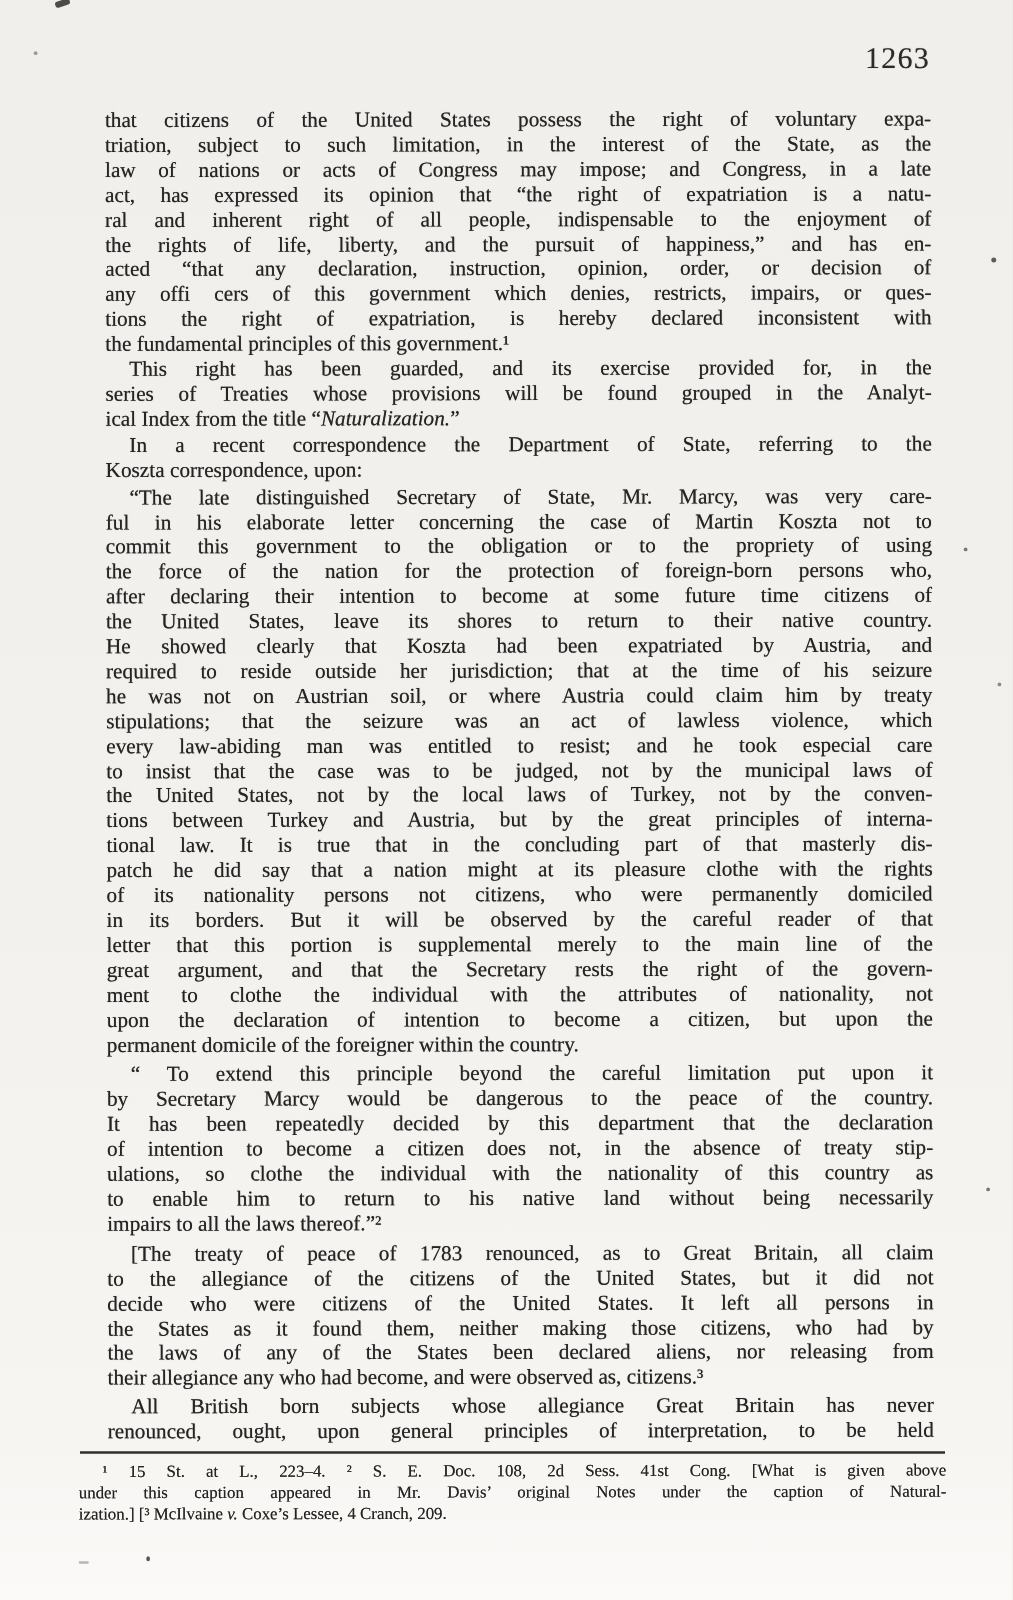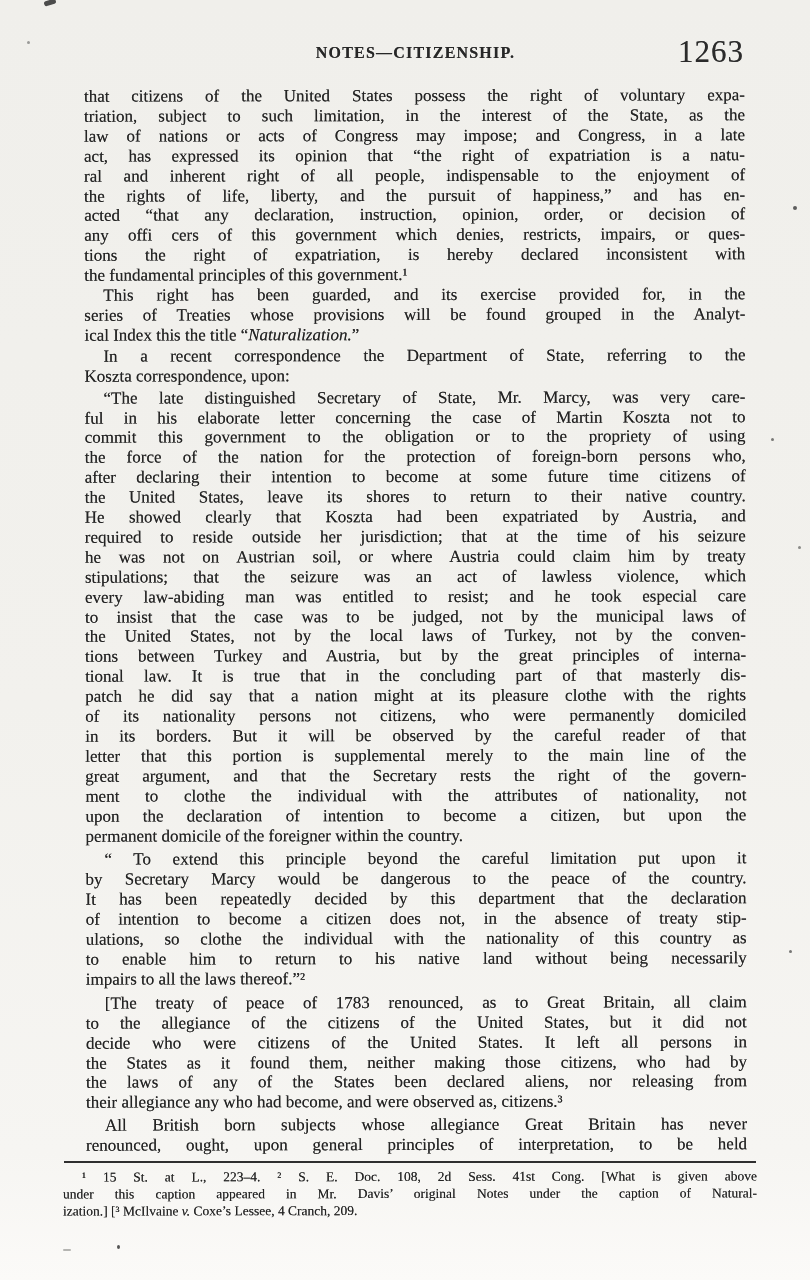--- a/index.html
+++ b/index.html
@@ -10,21 +10,21 @@
     font-family:"Liberation Serif", serif;
     color:#242424;
   }
   .page-header{position:absolute;left:85px;top:34px;width:661px;height:40px;}
   .running-title{
     position:absolute;left:0;right:0;top:10px;text-align:center;
     font-size:16px;font-weight:700;letter-spacing:1.2px;color:#272727;
     text-shadow:0 0 .6px rgba(40,40,40,.65);
   }
   .page-number{
-    position:absolute;right:2px;top:0;font-size:31px;font-weight:400;color:#2b2b2b;
+    position:absolute;right:2px;top:0;font-size:24px;font-weight:400;color:#2b2b2b;
     letter-spacing:1px;text-shadow:0 0 .6px rgba(40,40,40,.6);
   }
   .body-text{
     position:absolute;left:85px;top:86px;width:661px;
     font-size:17px;line-height:19.9px;transform:rotate(-0.12deg);
     text-shadow:0 0 .55px rgba(35,35,35,.7);
   }
   .para{margin:0;}
   .line{text-align:justify;text-align-last:justify;white-space:normal;}
   .line.last{text-align-last:left;}
@@ -40,41 +40,40 @@
     text-shadow:0 0 .4px rgba(35,35,35,.7);
   }
   .speck{position:absolute;background:#6b6b6b;border-radius:50%;}
 </style>
 </head>
 <body>
 
 <div class="page">
 
   <div class="page-header">
-    <div class="running-title">NOTES—CITIZENSHIP.</div>
     <div class="page-number">1263</div>
   </div>
 
   <div class="body-text">
       <div class="para">
         <div class="line"><span>that citizens of the United States possess the right of voluntary expa-</span></div>
         <div class="line"><span>triation, subject to such limitation, in the interest of the State, as the</span></div>
         <div class="line"><span>law of nations or acts of Congress may impose; and Congress, in a late</span></div>
         <div class="line"><span>act, has expressed its opinion that “the right of expatriation is a natu-</span></div>
         <div class="line"><span>ral and inherent right of all people, indispensable to the enjoyment of</span></div>
         <div class="line"><span>the rights of life, liberty, and the pursuit of happiness,” and has en-</span></div>
         <div class="line"><span>acted “that any declaration, instruction, opinion, order, or decision of</span></div>
         <div class="line"><span>any offi cers of this government which denies, restricts, impairs, or ques-</span></div>
         <div class="line"><span>tions the right of expatriation, is hereby declared inconsistent with</span></div>
         <div class="line last"><span>the fundamental principles of this government.¹</span></div>
       </div>
       <div class="para">
         <div class="line indent"><span>This right has been guarded, and its exercise provided for, in the</span></div>
         <div class="line"><span>series of Treaties whose provisions will be found grouped in the Analyt-</span></div>
-        <div class="line last"><span>ical Index this the title “</span><i>Naturalization.</i><span>”</span></div>
+        <div class="line last"><span>ical Index from the title “</span><i>Naturalization.</i><span>”</span></div>
       </div>
       <div class="para" style="margin-top: 1px;">
         <div class="line indent"><span>In a recent correspondence the Department of State, referring to the</span></div>
         <div class="line last"><span>Koszta correspondence, upon:</span></div>
       </div>
       <div class="para" style="margin-top: 2px;">
         <div class="line indent"><span>“The late distinguished Secretary of State, Mr. Marcy, was very care-</span></div>
         <div class="line"><span>ful in his elaborate letter concerning the case of Martin Koszta not to</span></div>
         <div class="line"><span>commit this government to the obligation or to the propriety of using</span></div>
         <div class="line"><span>the force of the nation for the protection of foreign-born persons who,</span></div>

